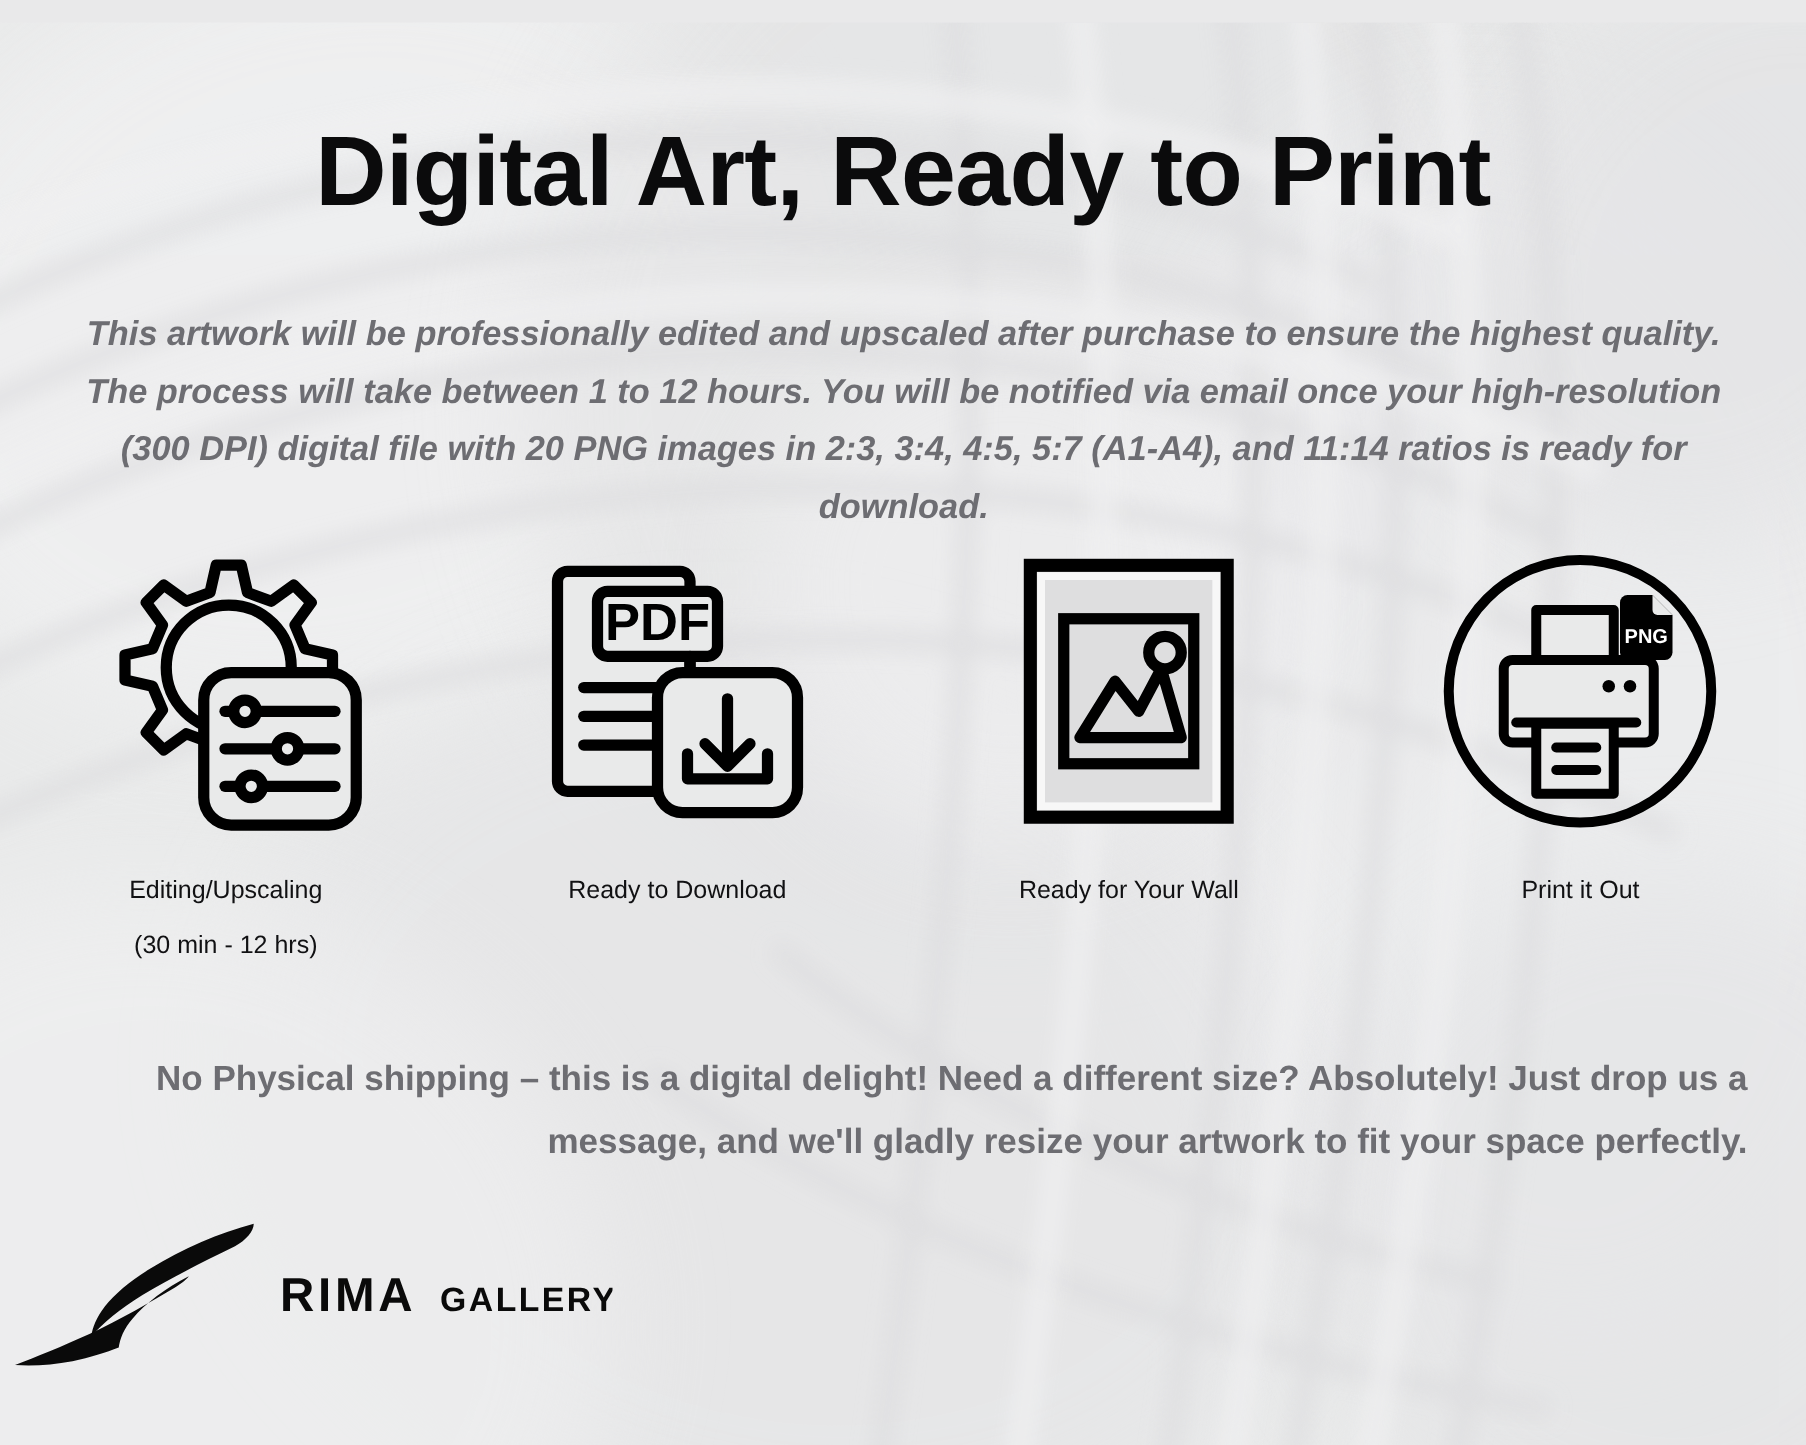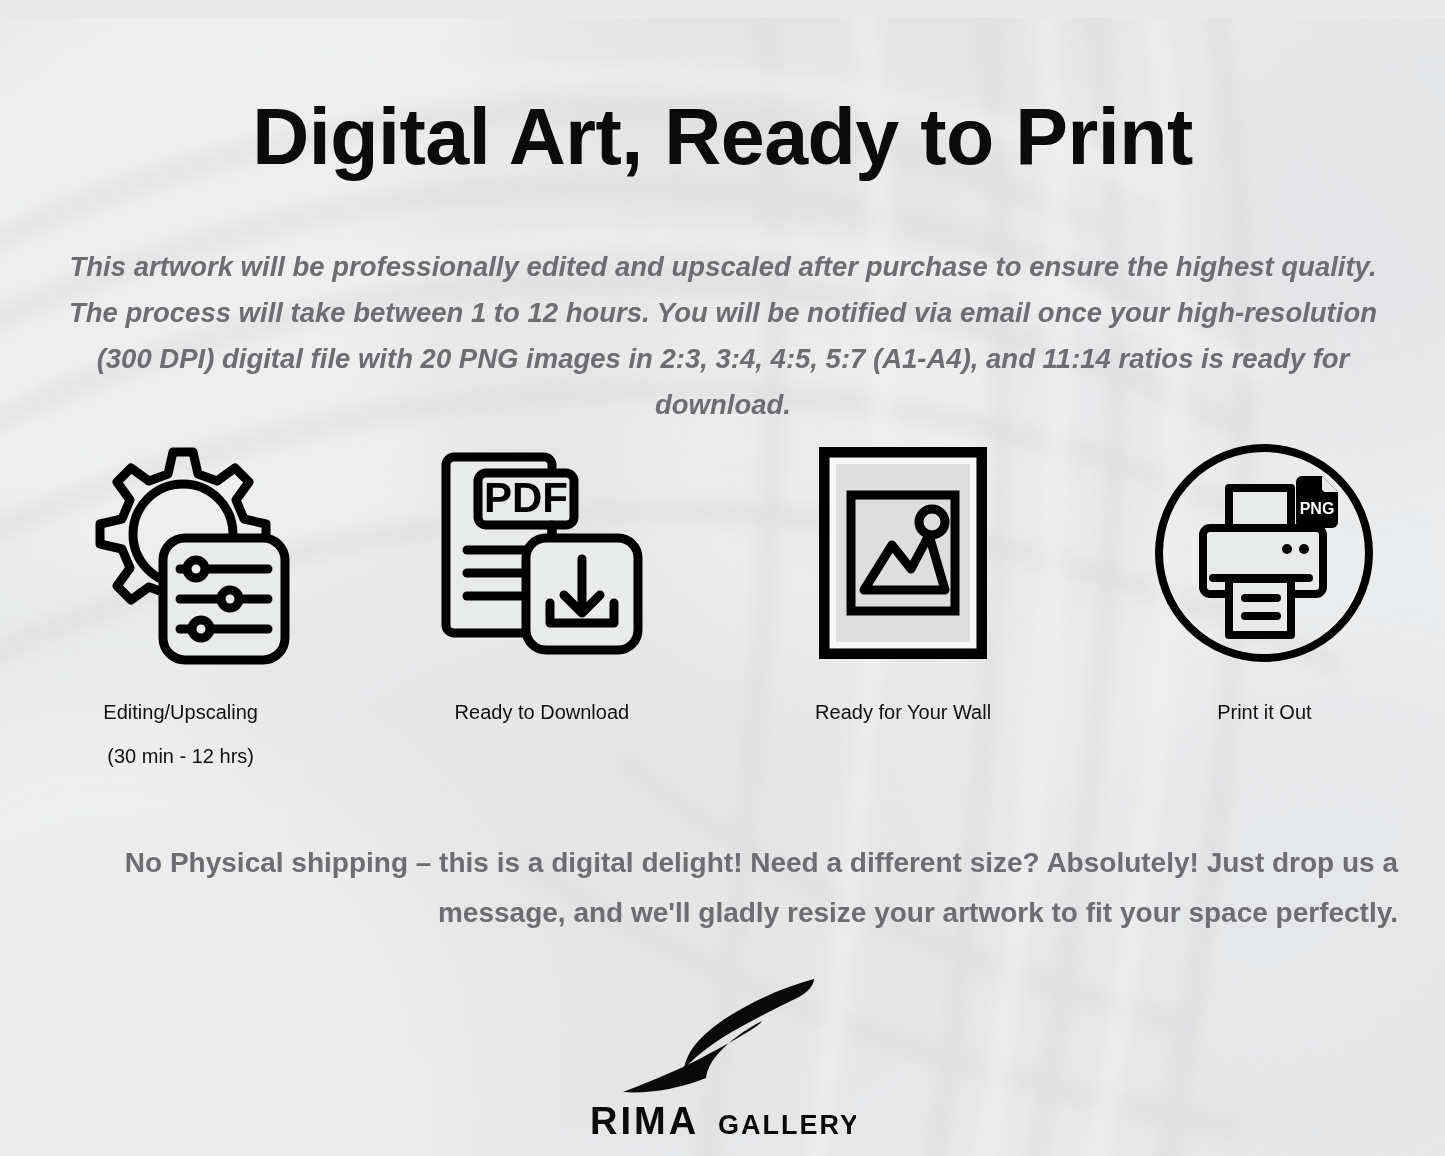--- a/index.html
+++ b/index.html
@@ -121,21 +121,20 @@
     font-weight: bold;
     line-height: 50px;
     color: #6d6d72;
   }
 
   .brand {
     position: absolute;
     left: 0; right: 0;
     top: 955px;
     display: flex;
-    flex-direction: column;
     align-items: center;
   }
   .brand .mark { line-height: 0; }
   .brand .wordmark {
     margin-top: 6px;
     line-height: 0;
   }
 </style>
 </head>
 <body>

